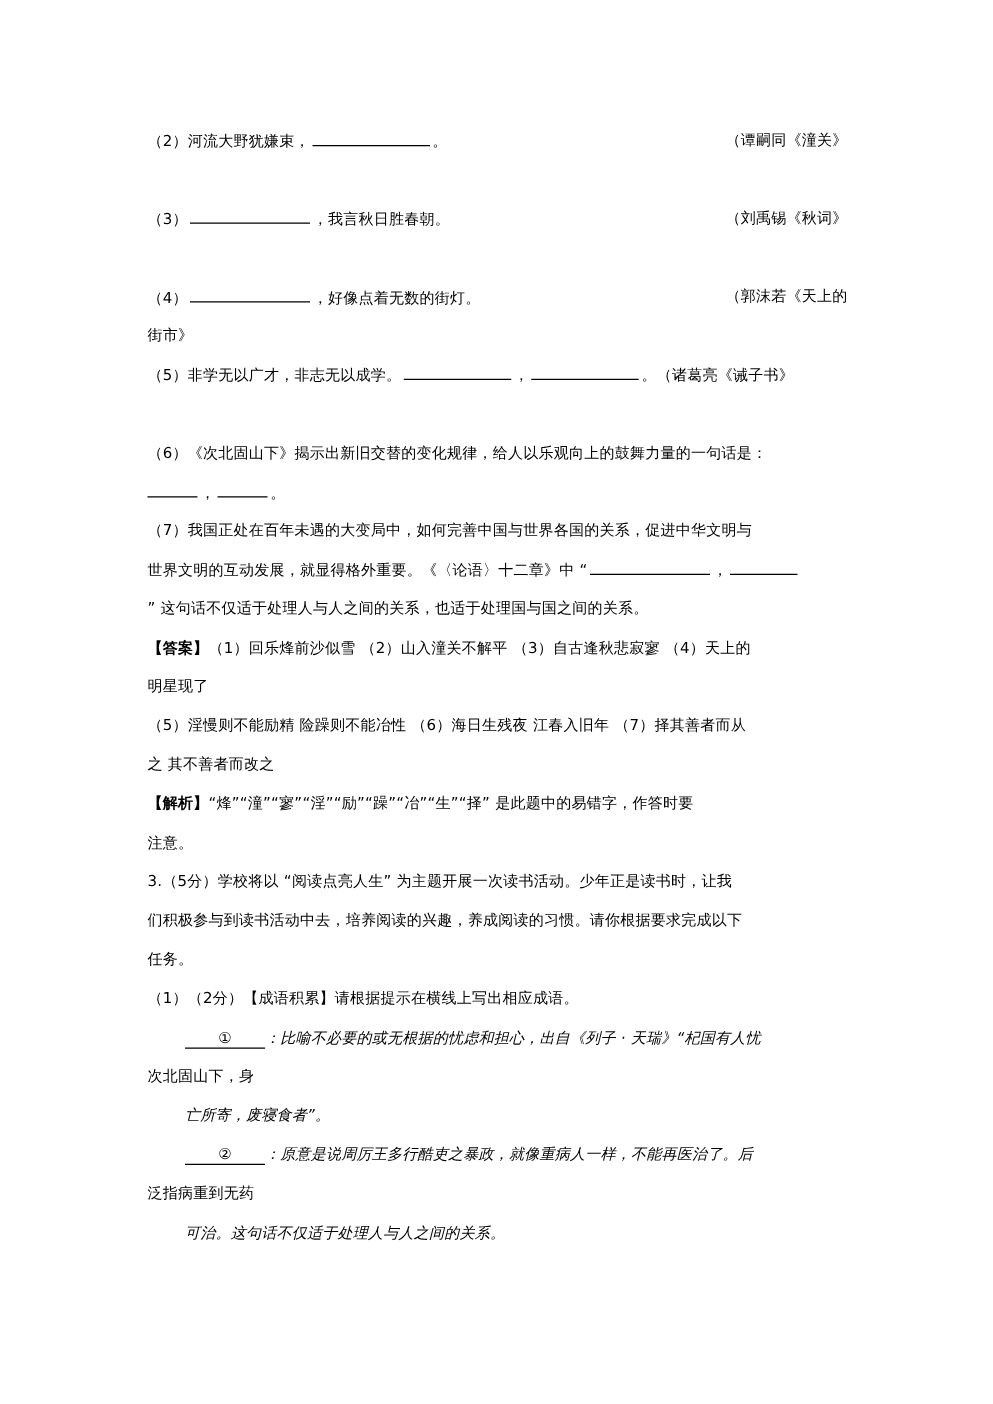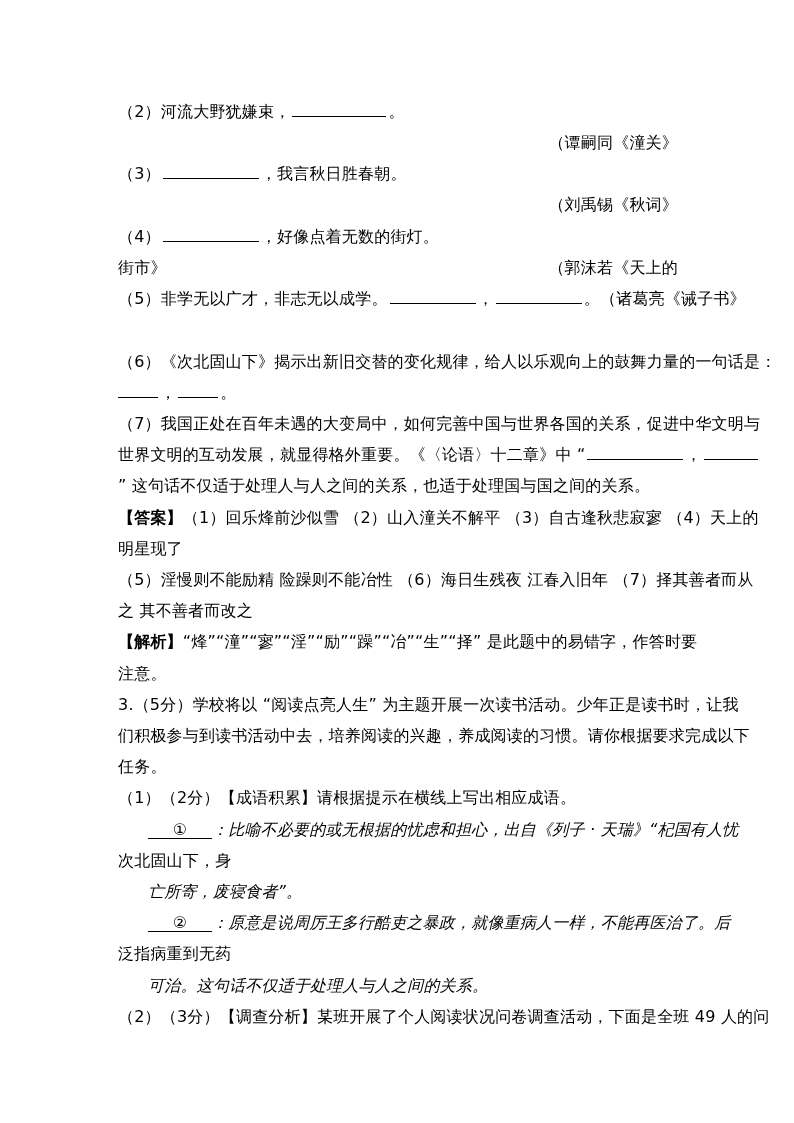--- a/index.html
+++ b/index.html
@@ -5,24 +5,24 @@
   html, body { margin: 0; padding: 0; background: #ffffff; }
   body {
     width: 794px; height: 1123px; position: relative; overflow: hidden;
     font-family: "DejaVu Sans", "Liberation Sans", sans-serif;
     color: #000000; font-size: 14px;
   }
   .page { position: absolute; left: 0; top: 0; width: 794px; height: 1123px; }
   .line {
     position: absolute; left: 118px; width: 560px;
     height: 20px; line-height: 20px; white-space: nowrap;
-    font-size: 16px; letter-spacing: 0.2px;
+    font-size: 12px; letter-spacing: 0.2px;
   }
   .indent { left: 148px; font-style: italic; }
-  .right { position: absolute; right: 0; top: 0; margin-top: 31px; }
+  .right { position: absolute; right: 0; top: 0; }
   .blank {
     display: inline-block; border-bottom: 1px solid #000; height: 14px;
     vertical-align: baseline; margin: 0 2px;
   }
   .blank.center { text-align: center; height: 16px; line-height: 16px; }
   .b { font-weight: bold; }
 </style>
 </head>
 <body>
 
@@ -114,17 +114,14 @@
   <div class="line indent" style="top:913px;width:530px">
     <span class="blank center" style="width:64px;margin:0"><span>②</span></span><span>：原意是说周厉王多行酷吏之暴政，就像重病人一样，不能再医治了。后</span>
   </div>
   <div class="line" style="top:944px">
     <span>泛指病重到无药</span>
   </div>
   <div class="line indent" style="top:976px">
     <span>可治。这句话不仅适于处理人与人之间的关系。</span>
   </div>
 
-  <div class="line" style="top:1007px">
-    <span>（2）（3分）【调查分析】某班开展了个人阅读状况问卷调查活动，下面是全班 49 人的问</span>
-  </div>
 
 </div>
 
 </body></html>

